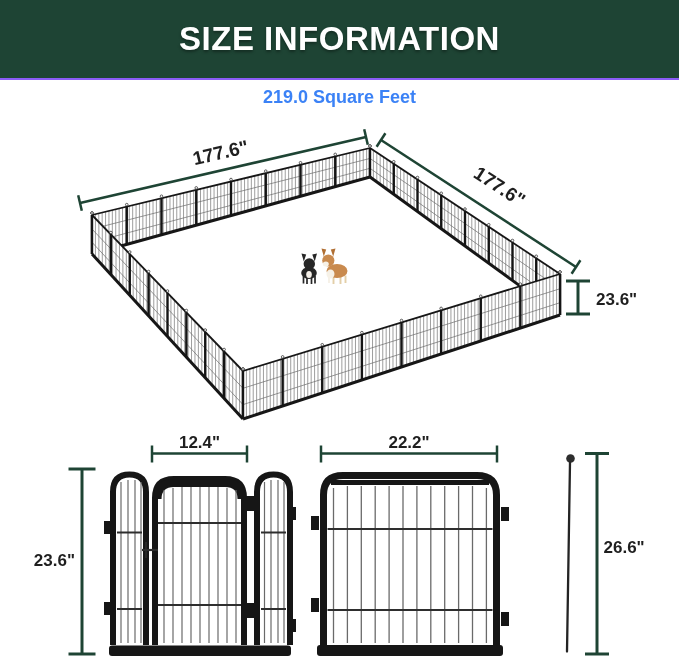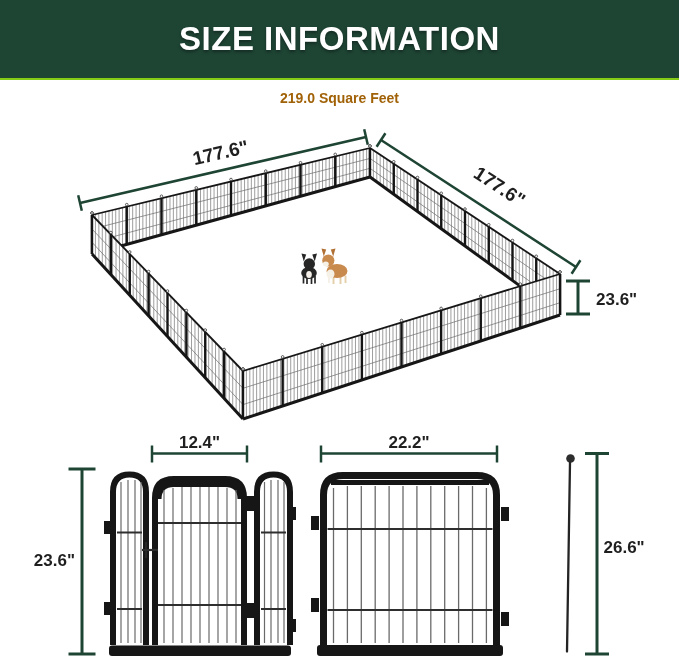--- a/index.html
+++ b/index.html
@@ -1,31 +1,31 @@
 <!DOCTYPE html>
 <html><head>
 <meta charset="utf-8">
 <style>
   html,body{margin:0;padding:0;}
   body{
     width:679px;height:656px;overflow:hidden;background:#ffffff;
     font-family:"Liberation Sans",sans-serif;
   }
   .banner{
-    height:78px;background:#1e4434;border-bottom:2px solid #84cc16;
+    height:78px;background:#1e4434;border-bottom:2px solid #8b5cf6;
     display:flex;align-items:center;justify-content:center;
   }
   .banner h1{
     margin:0;color:#ffffff;font-size:33px;font-weight:800;letter-spacing:.5px;
     text-shadow:0 2px 3px rgba(0,0,0,.35);
   }
   .subtitle-row{
     height:35px;display:flex;align-items:center;justify-content:center;
   }
-  .subtitle-row span{color:#a16207;font-size:14px;font-weight:700;}
+  .subtitle-row span{color:#3b82f6;font-size:18px;font-weight:700;}
   svg{display:block;}
   .dim-line{stroke:#1e4434;stroke-width:2.5;fill:none;}
   .dim-line-thick{stroke:#1e4434;stroke-width:3;fill:none;}
   .dim-text{fill:#1f1f1f;font-size:17px;font-weight:700;}
   .dim-text-iso{fill:#1f1f1f;font-size:19px;font-weight:700;}
   .frame{fill:#161616;}
   .panel-frame{fill:#ffffff;stroke:#161616;}
   .wire{stroke:#6a6a6a;}
   .crossbar{stroke:#2e2e2e;}
 </style>

